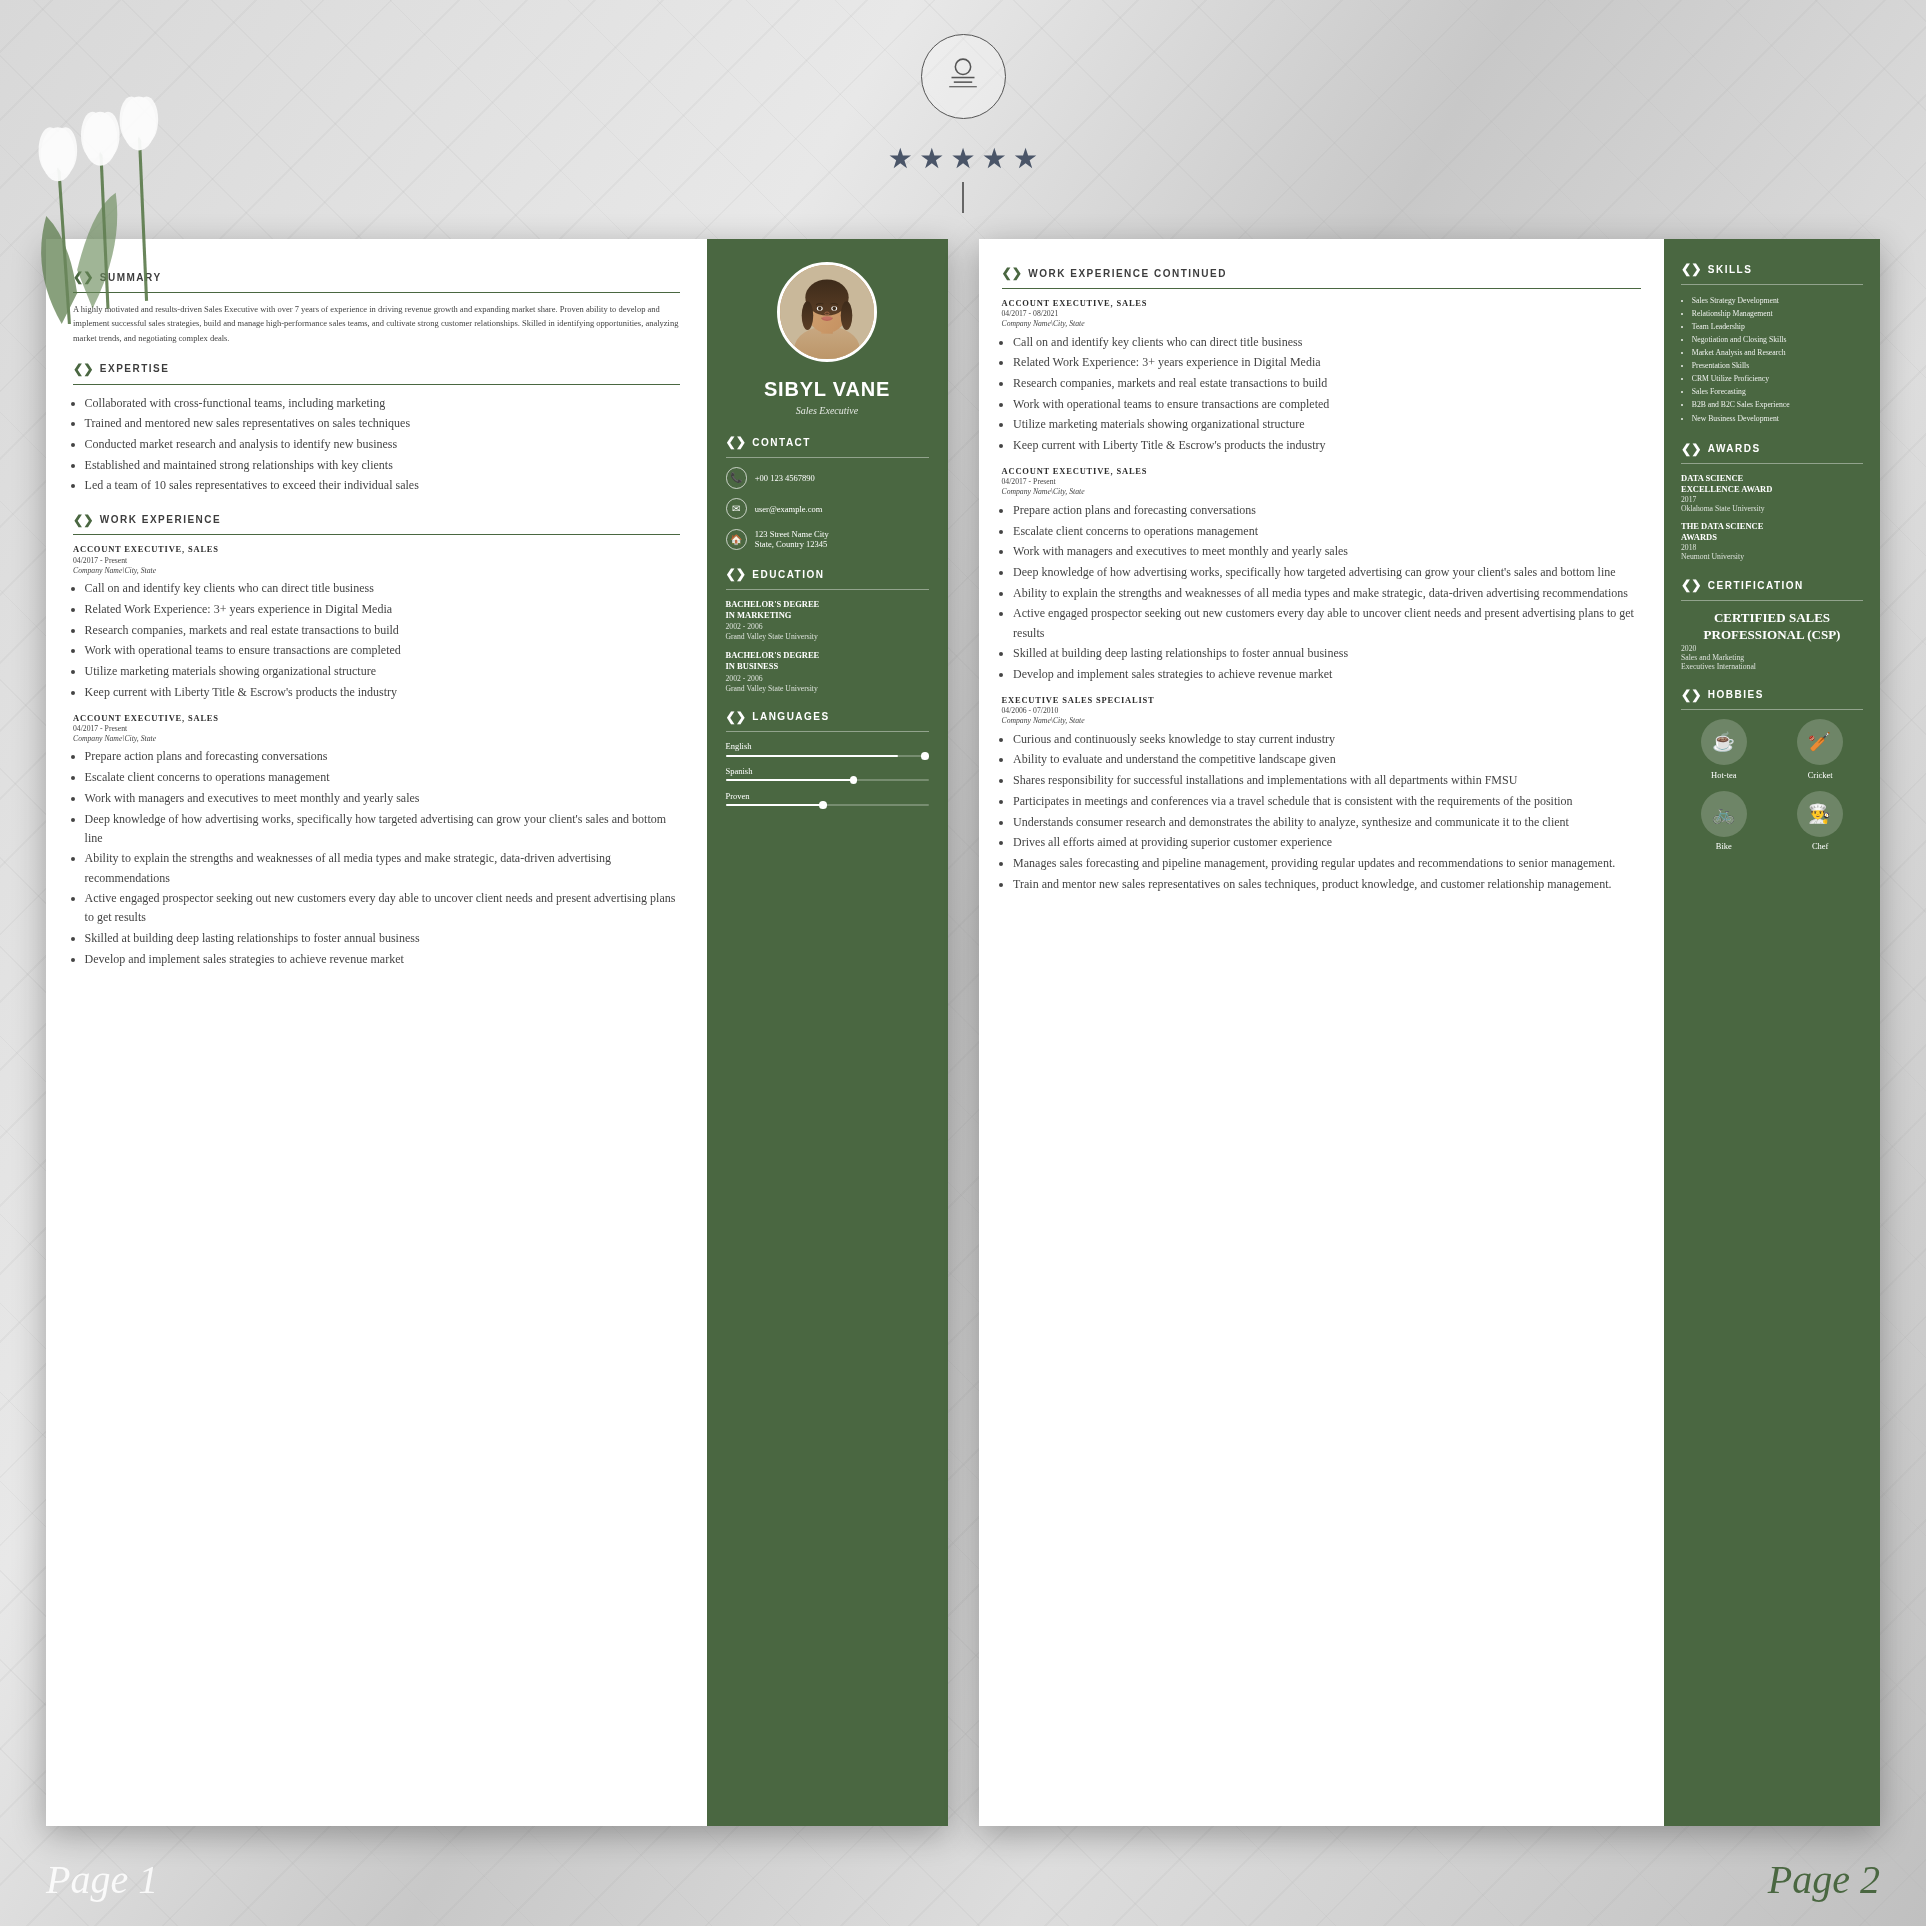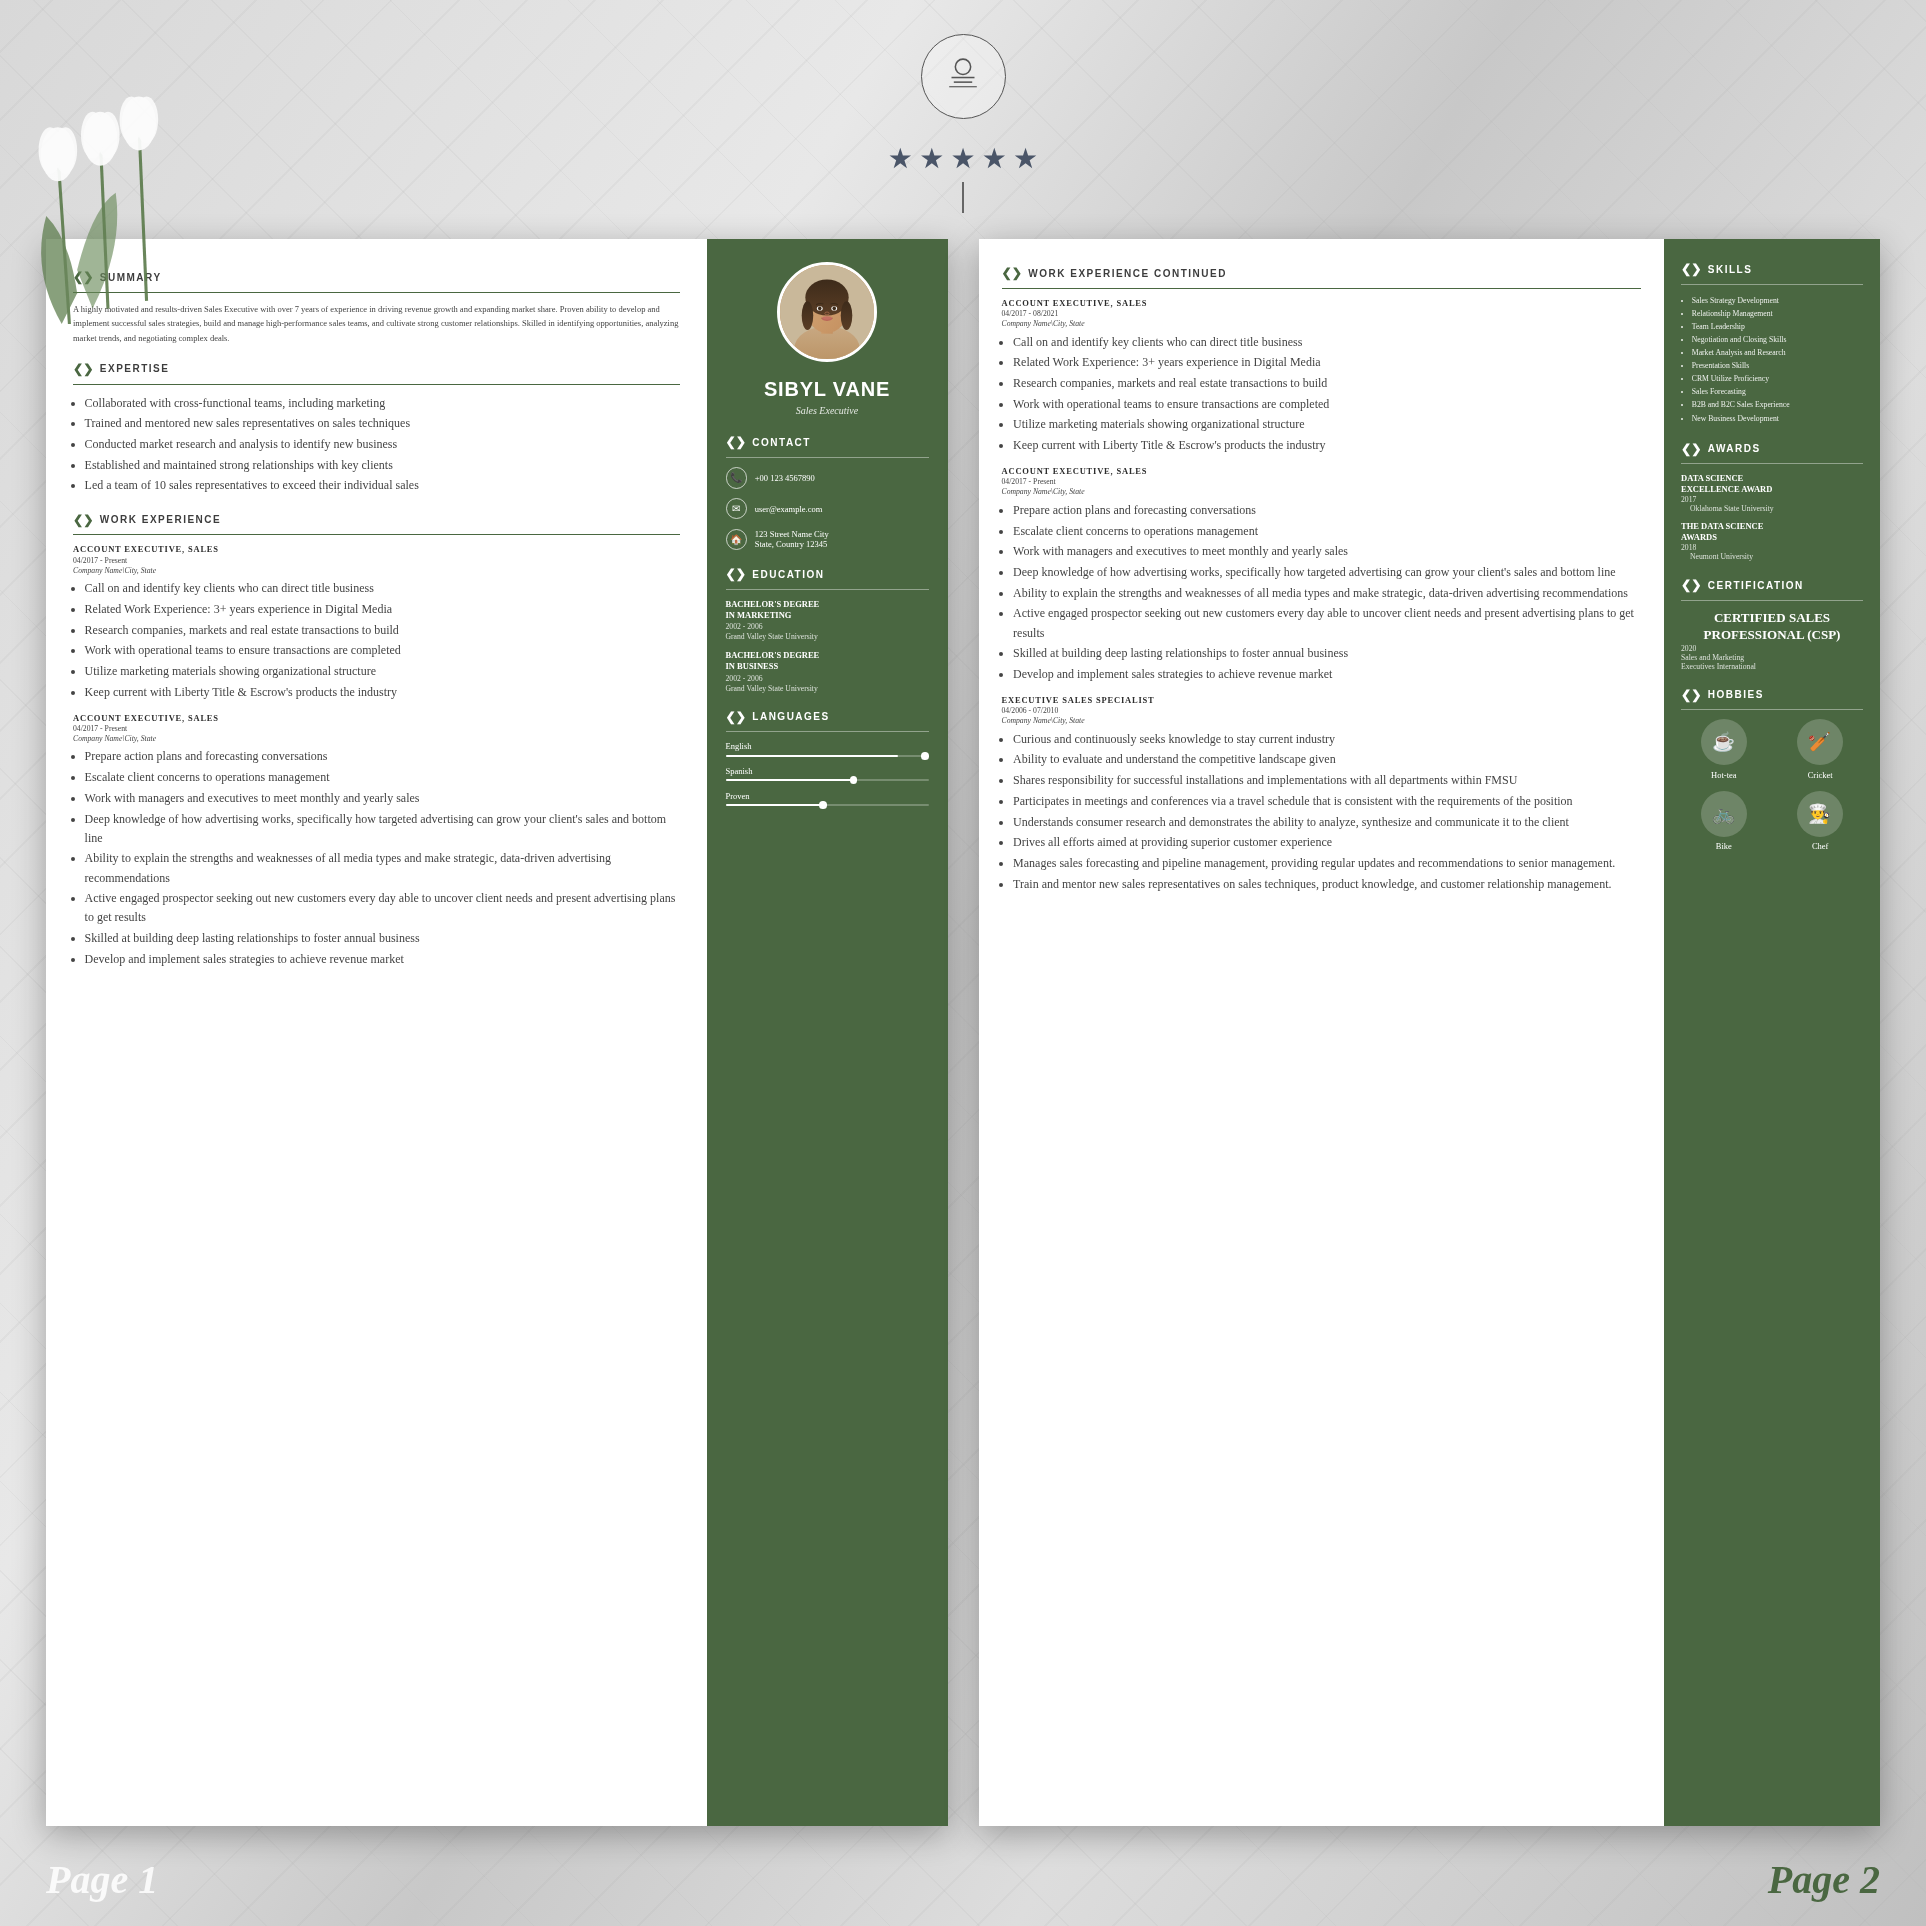--- a/index.html
+++ b/index.html
@@ -360,21 +360,20 @@
 
     .award-year {
       font-size: 7.7px;
       color: rgba(255,255,255,0.8);
     }
 
     .award-org {
       font-size: 7.7px;
       color: rgba(255,255,255,0.8);
       margin-bottom: 7.7px;
-      margin-left: 9px;
     }
 
     
     .cert-name {
       font-size: 13px;
       font-weight: 900;
       color: white;
       text-transform: uppercase;
       line-height: 1.3;
       text-align: center;
@@ -430,21 +429,21 @@
       right: 46px;
       display: flex;
       justify-content: space-between;
     }
 
     .page-label {
       font-size: 40px;
       color: rgba(255,255,255,0.85);
       font-style: italic;
       font-family: 'Georgia', serif;
-      font-weight: bold;
+      font-weight: normal;
     }
 
     .page-label.right {
       color: #4a6741;
     }
 
     
     .tulip-decoration {
       position: absolute;
       top: 0;

